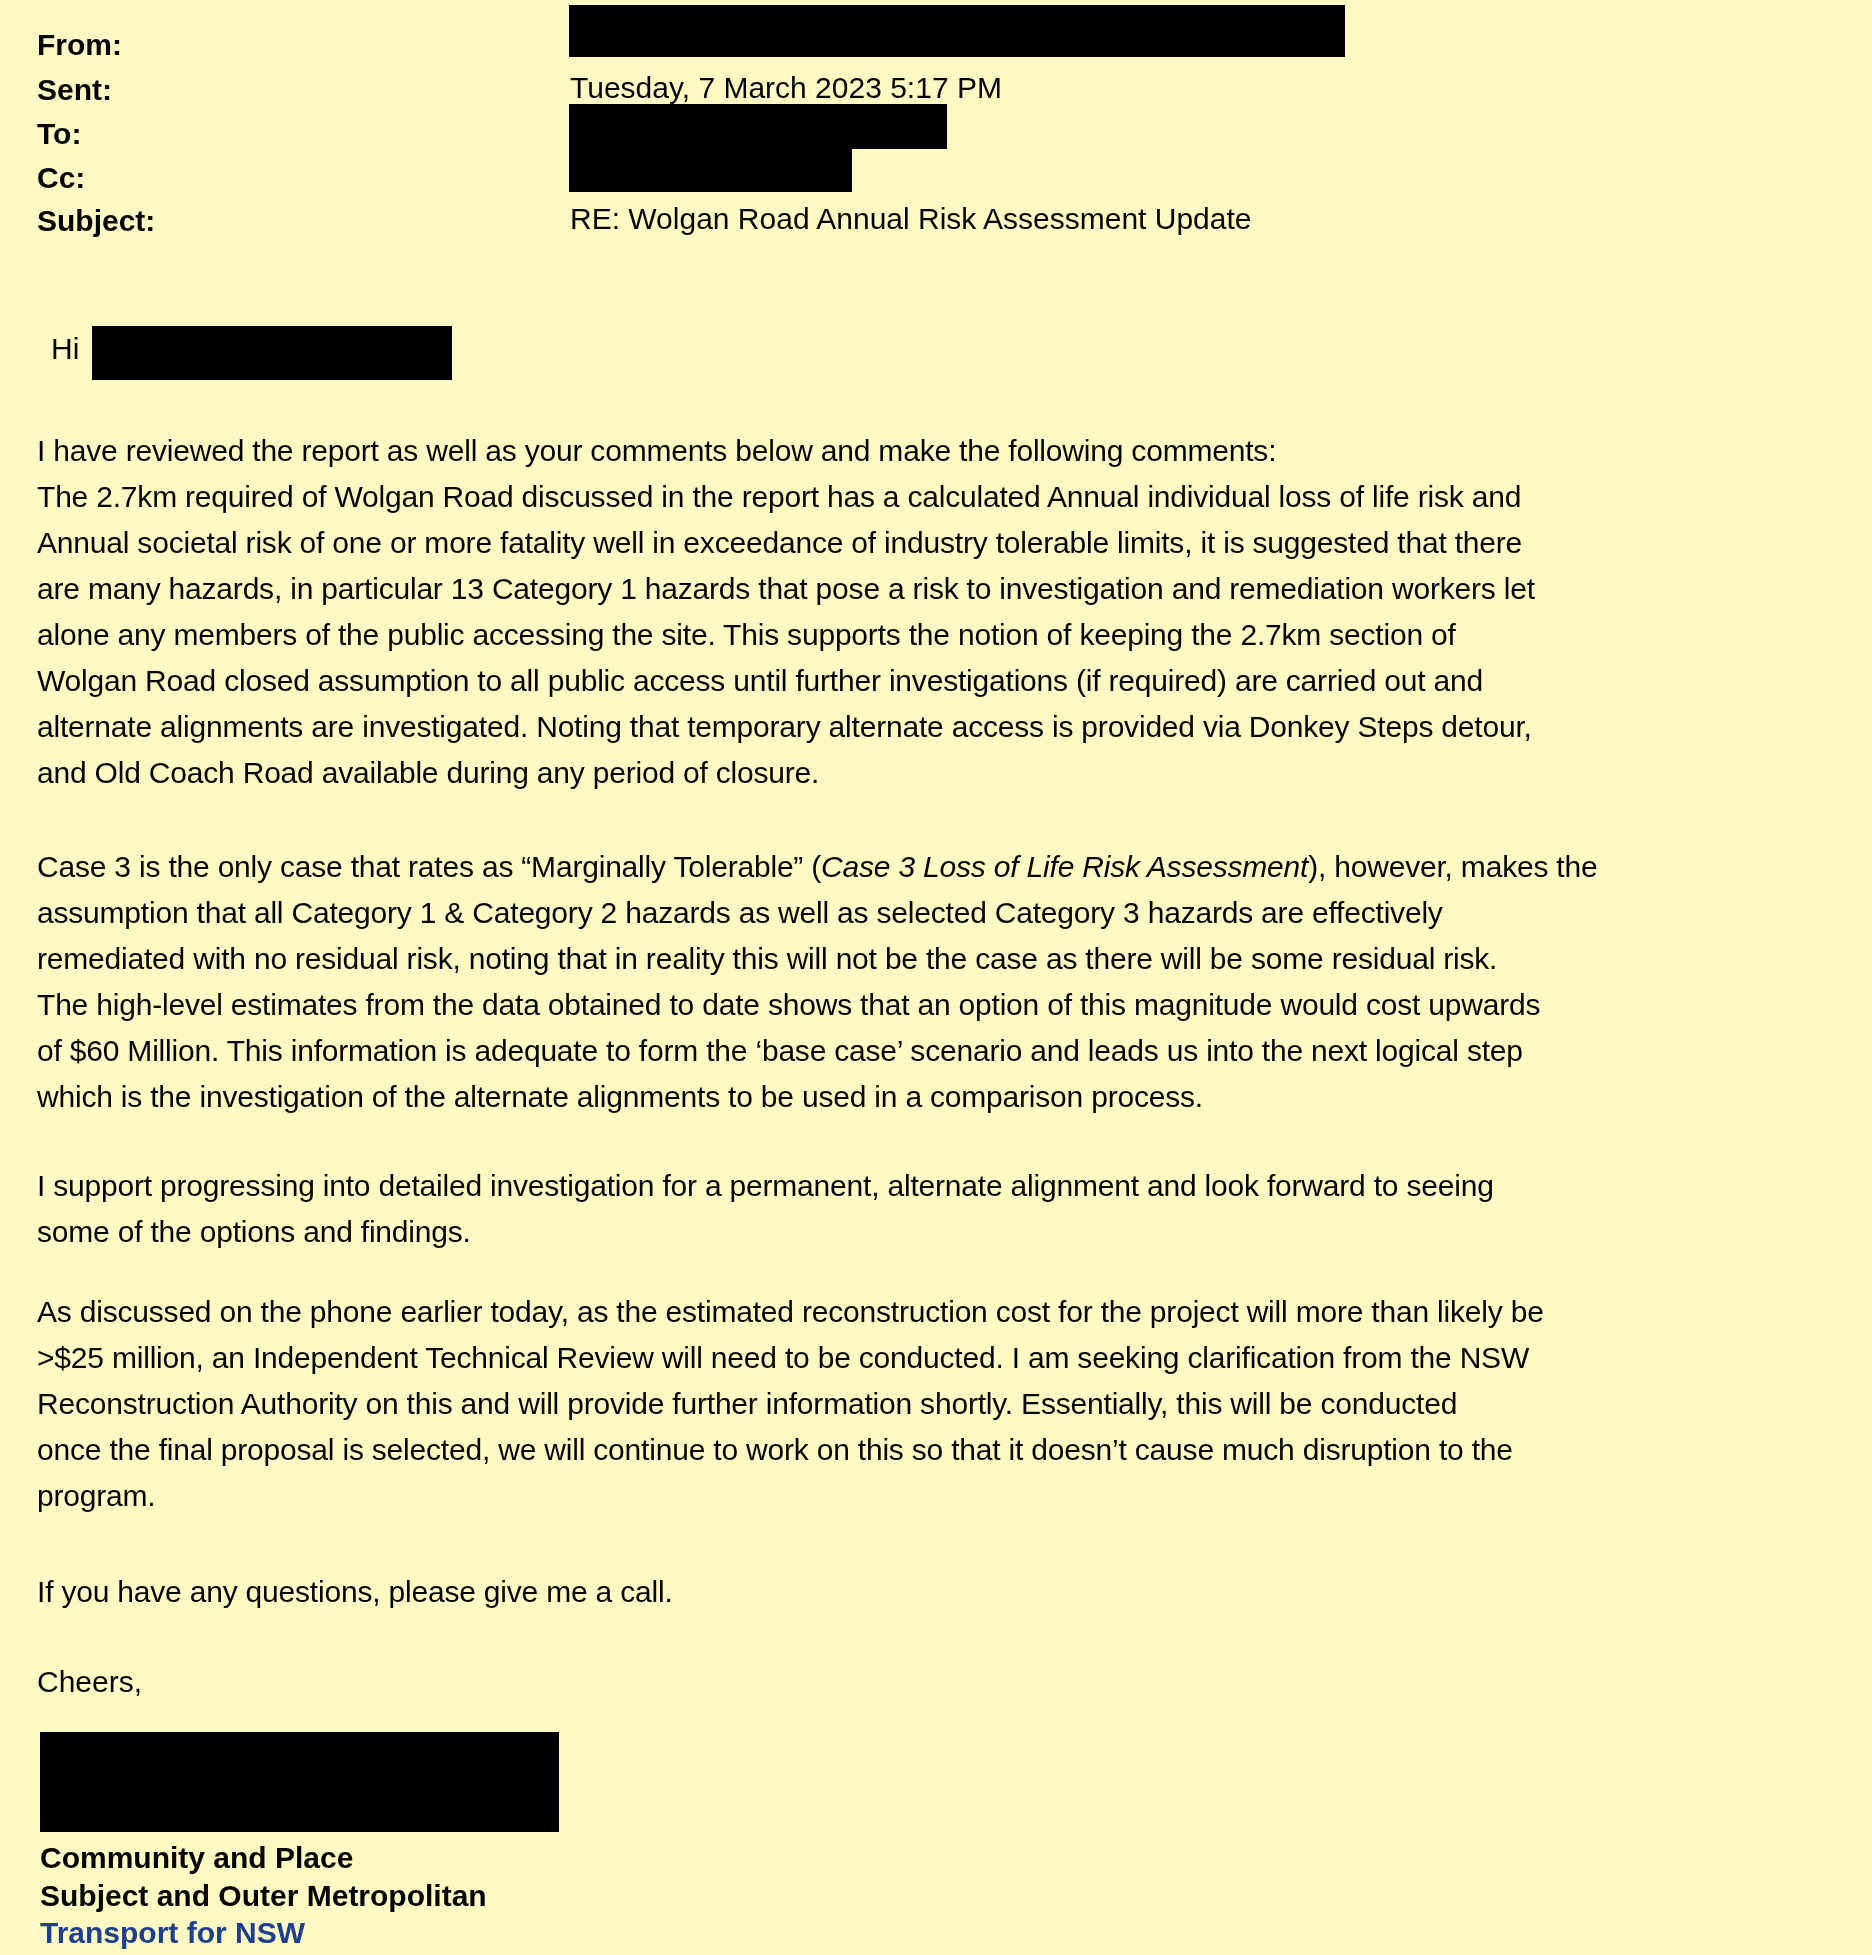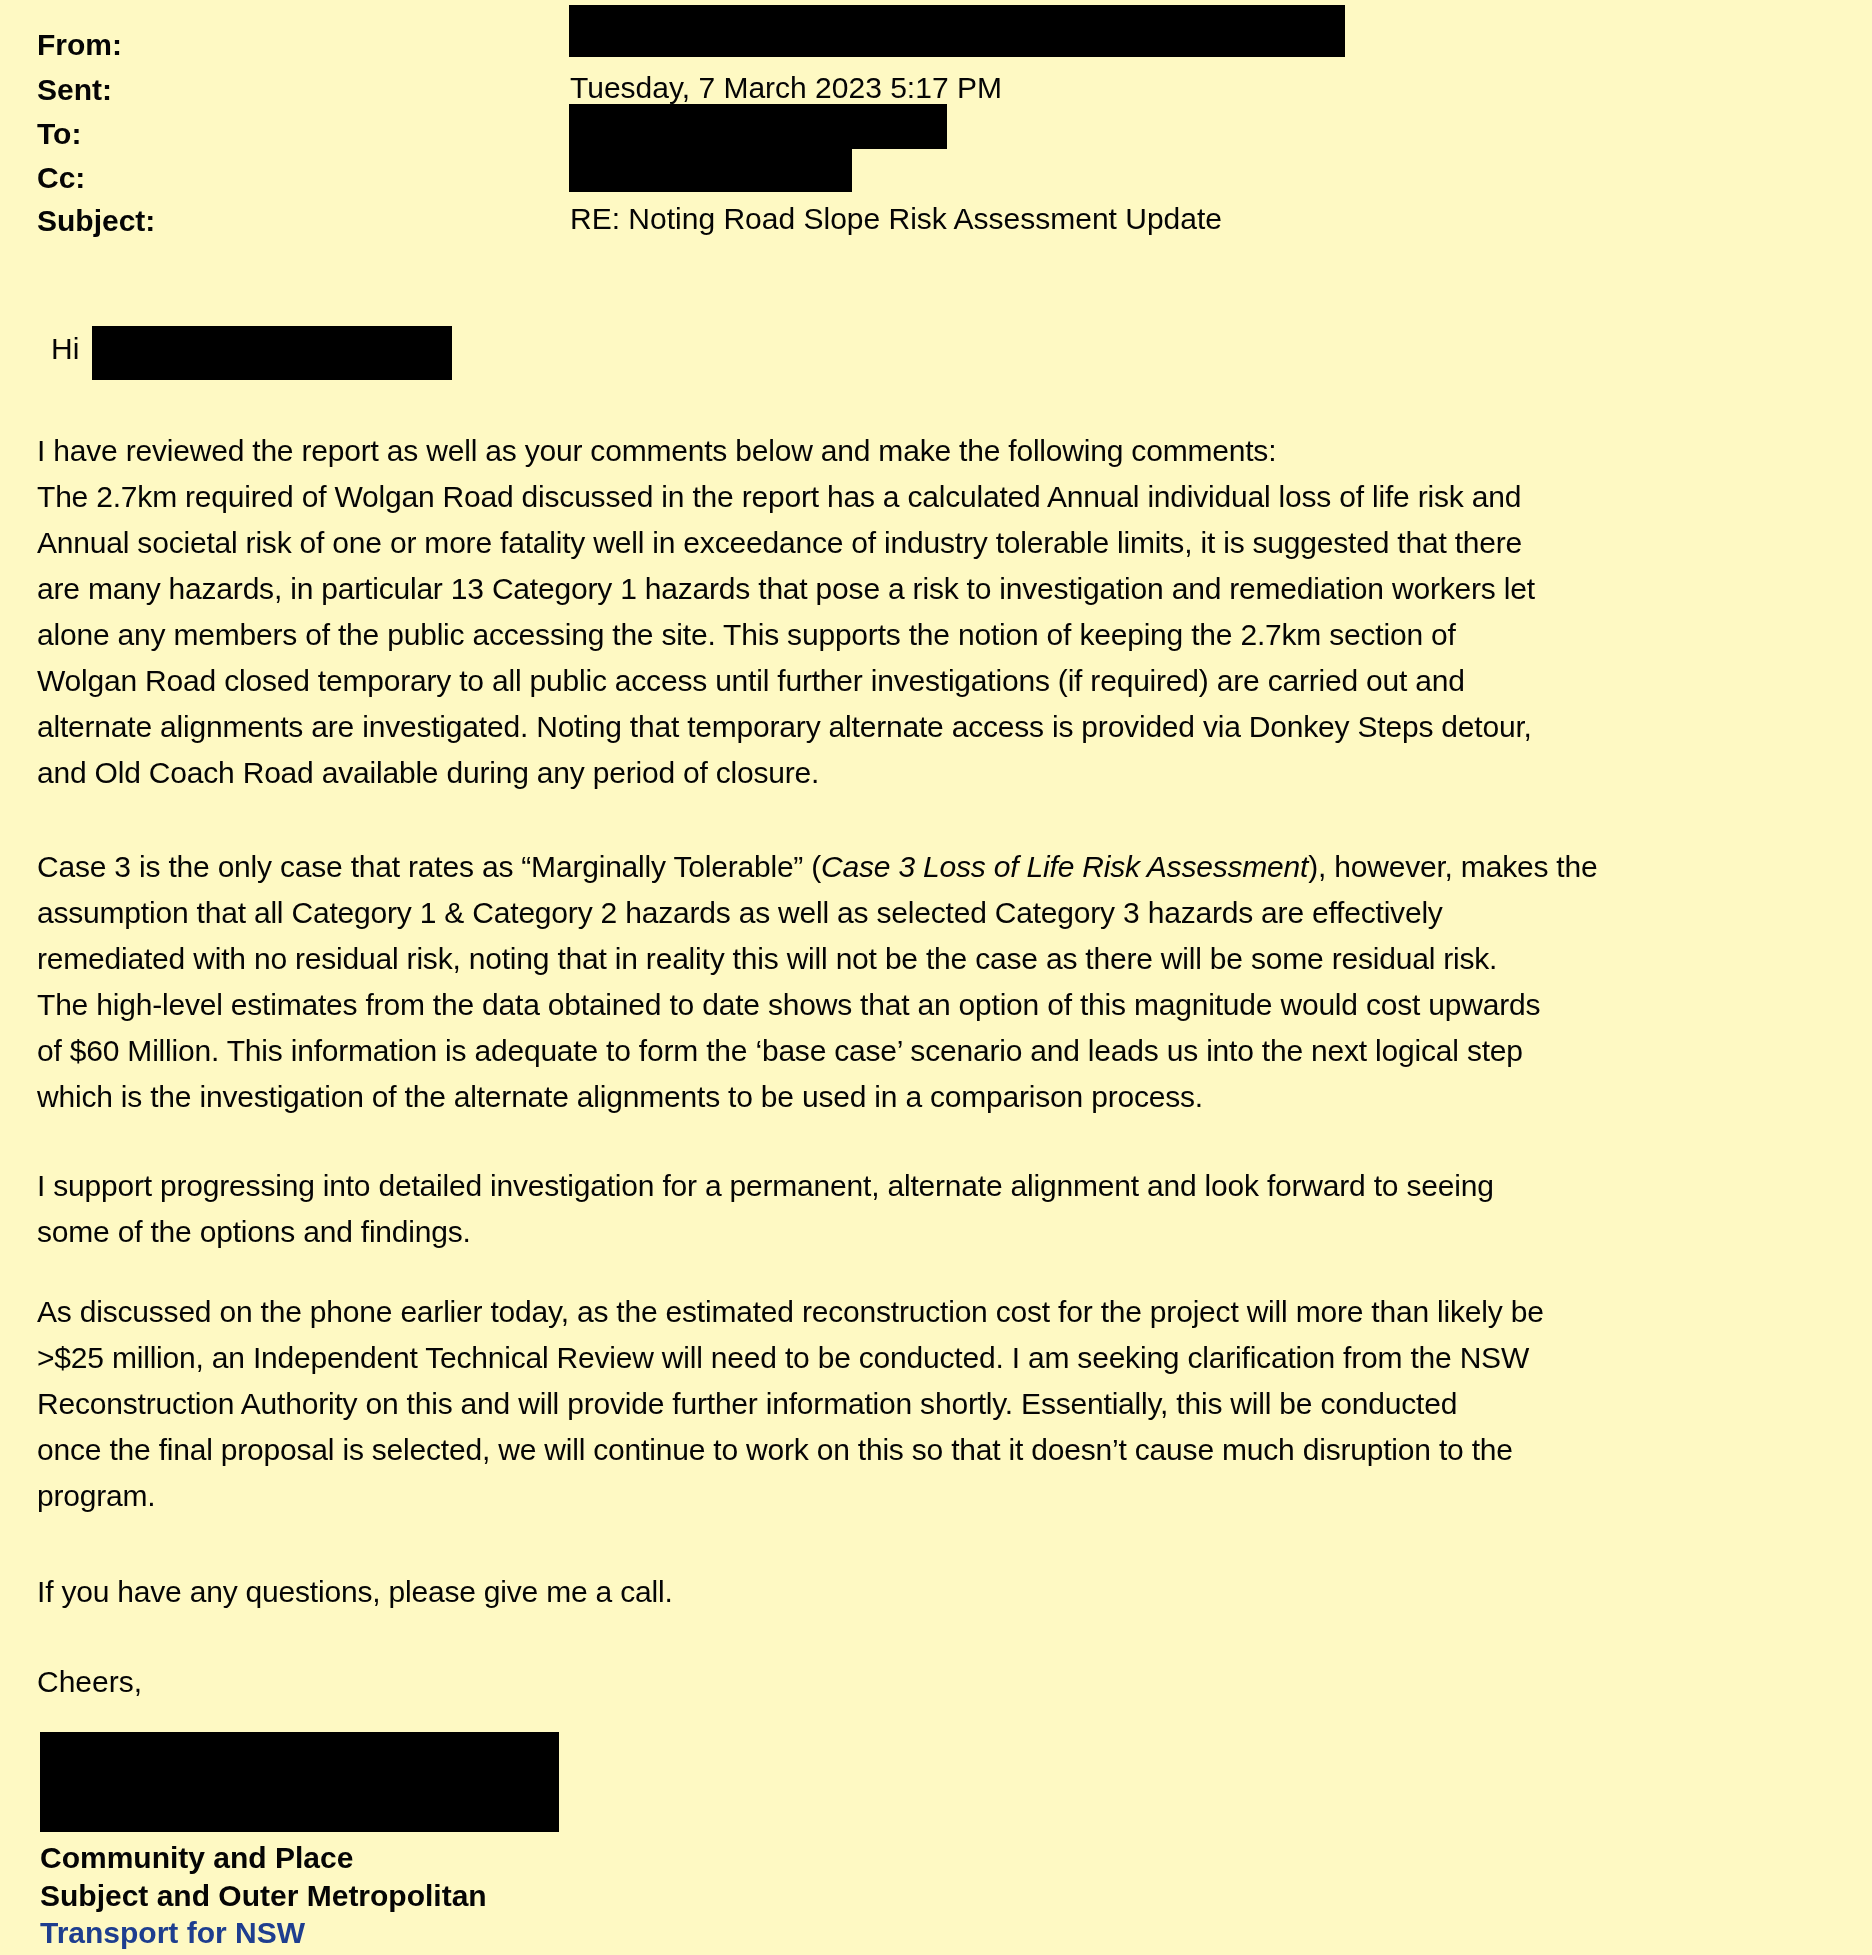--- a/index.html
+++ b/index.html
@@ -79,33 +79,33 @@
     <span class="hdr-label" id="lbl-sent">Sent:</span>
     <span class="hdr-value" id="val-sent">Tuesday, 7 March 2023 5:17 PM</span>
 
     <span class="hdr-label" id="lbl-to">To:</span>
     <div class="redaction" id="box-to" style="background: rgb(0, 0, 0);"></div>
 
     <span class="hdr-label" id="lbl-cc">Cc:</span>
     <div class="redaction" id="box-cc" style="background: rgb(0, 0, 0);"></div>
 
     <span class="hdr-label" id="lbl-subject">Subject:</span>
-    <span class="hdr-value" id="val-subject">RE: Noting Road Slope Risk Assessment Update</span>
+    <span class="hdr-value" id="val-subject">RE: Wolgan Road Annual Risk Assessment Update</span>
   </div>
 
   <span id="greeting-text">Hi</span>
   <div class="redaction" id="box-greeting" style="background: rgb(0, 0, 0);"></div>
 
   <div class="para" id="para-0">
       <div class="line">I have reviewed the report as well as your comments below and make the following comments:</div>
       <div class="line">The 2.7km required of Wolgan Road discussed in the report has a calculated Annual individual loss of life risk and</div>
       <div class="line">Annual societal risk of one or more fatality well in exceedance of industry tolerable limits, it is suggested that there</div>
       <div class="line">are many hazards, in particular 13 Category 1 hazards that pose a risk to investigation and remediation workers let</div>
       <div class="line">alone any members of the public accessing the site. This supports the notion of keeping the 2.7km section of</div>
-      <div class="line">Wolgan Road closed temporary to all public access until further investigations (if required) are carried out and</div>
+      <div class="line">Wolgan Road closed assumption to all public access until further investigations (if required) are carried out and</div>
       <div class="line">alternate alignments are investigated. Noting that temporary alternate access is provided via Donkey Steps detour,</div>
       <div class="line">and Old Coach Road available during any period of closure.</div>
     </div>
   <div class="para" id="para-1">
       <div class="line"><span>Case 3 is the only case that rates as “Marginally Tolerable” (</span><i>Case 3 Loss of Life Risk Assessment</i><span>), however, makes the</span></div>
       <div class="line">assumption that all Category 1 &amp; Category 2 hazards as well as selected Category 3 hazards are effectively</div>
       <div class="line">remediated with no residual risk, noting that in reality this will not be the case as there will be some residual risk.</div>
       <div class="line">The high-level estimates from the data obtained to date shows that an option of this magnitude would cost upwards</div>
       <div class="line">of $60 Million. This information is adequate to form the ‘base case’ scenario and leads us into the next logical step</div>
       <div class="line">which is the investigation of the alternate alignments to be used in a comparison process.</div>

